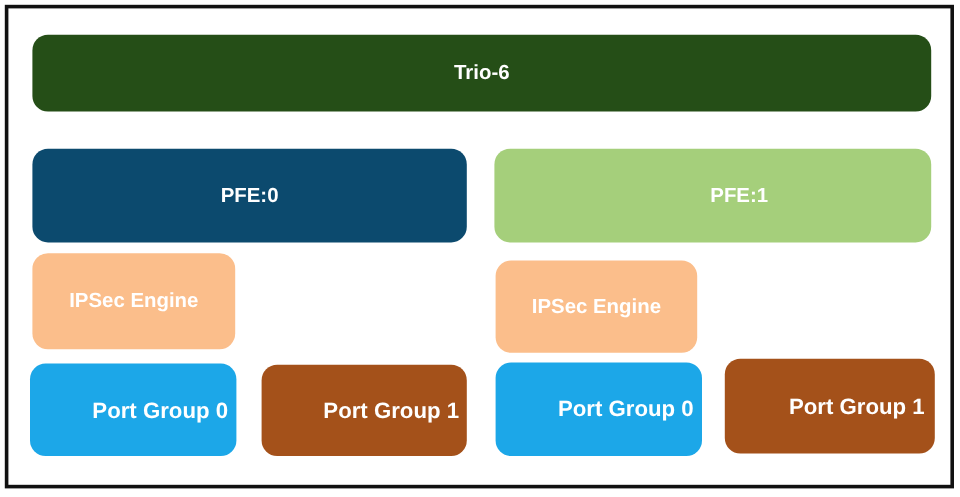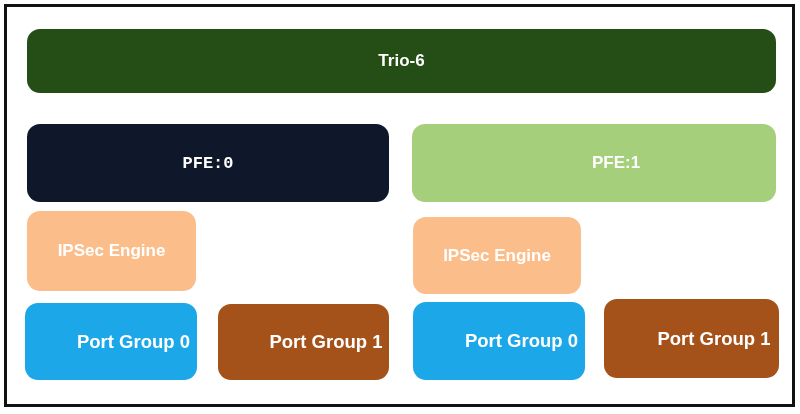--- a/index.html
+++ b/index.html
@@ -54,21 +54,21 @@
 <body>
 
 <div class="canvas">
 
   <div class="frame"></div>
 
   <div class="block trio" style="background-color: rgb(37, 78, 23);">
     <span class="lbl">Trio-6</span>
   </div>
 
-  <div class="block pfe0" style="background-color: #0f172a; font-family: Liberation Mono, monospace;">
+  <div class="block pfe0" style="background-color: #0c4a6e;">
     <span class="lbl">PFE:0</span>
   </div>
 
   <div class="block ips0" style="background-color: rgb(251, 190, 139);">
     <span class="lbl">IPSec Engine</span>
   </div>
 
   <div class="block pg pg0L" style="background-color: rgb(28, 167, 232);">
     <span class="lbl">Port Group 0</span>
   </div>

